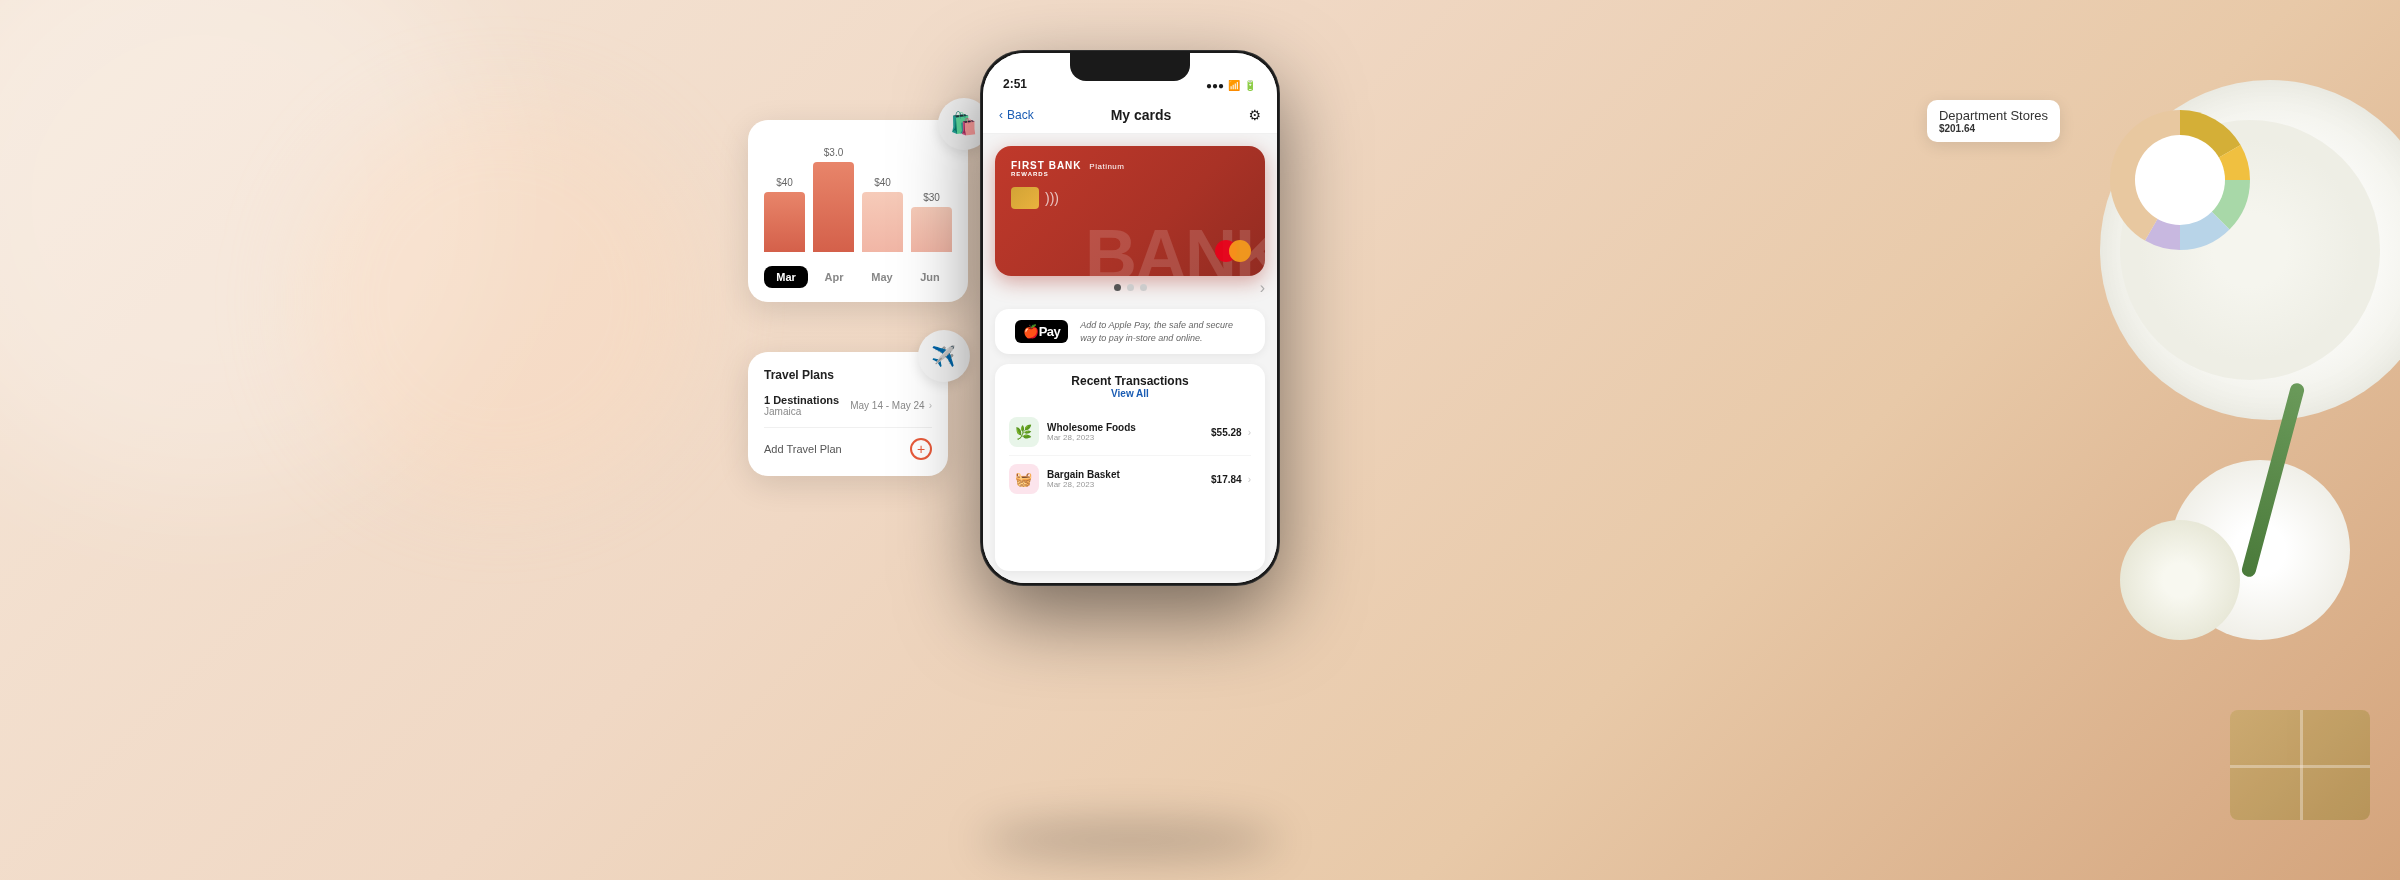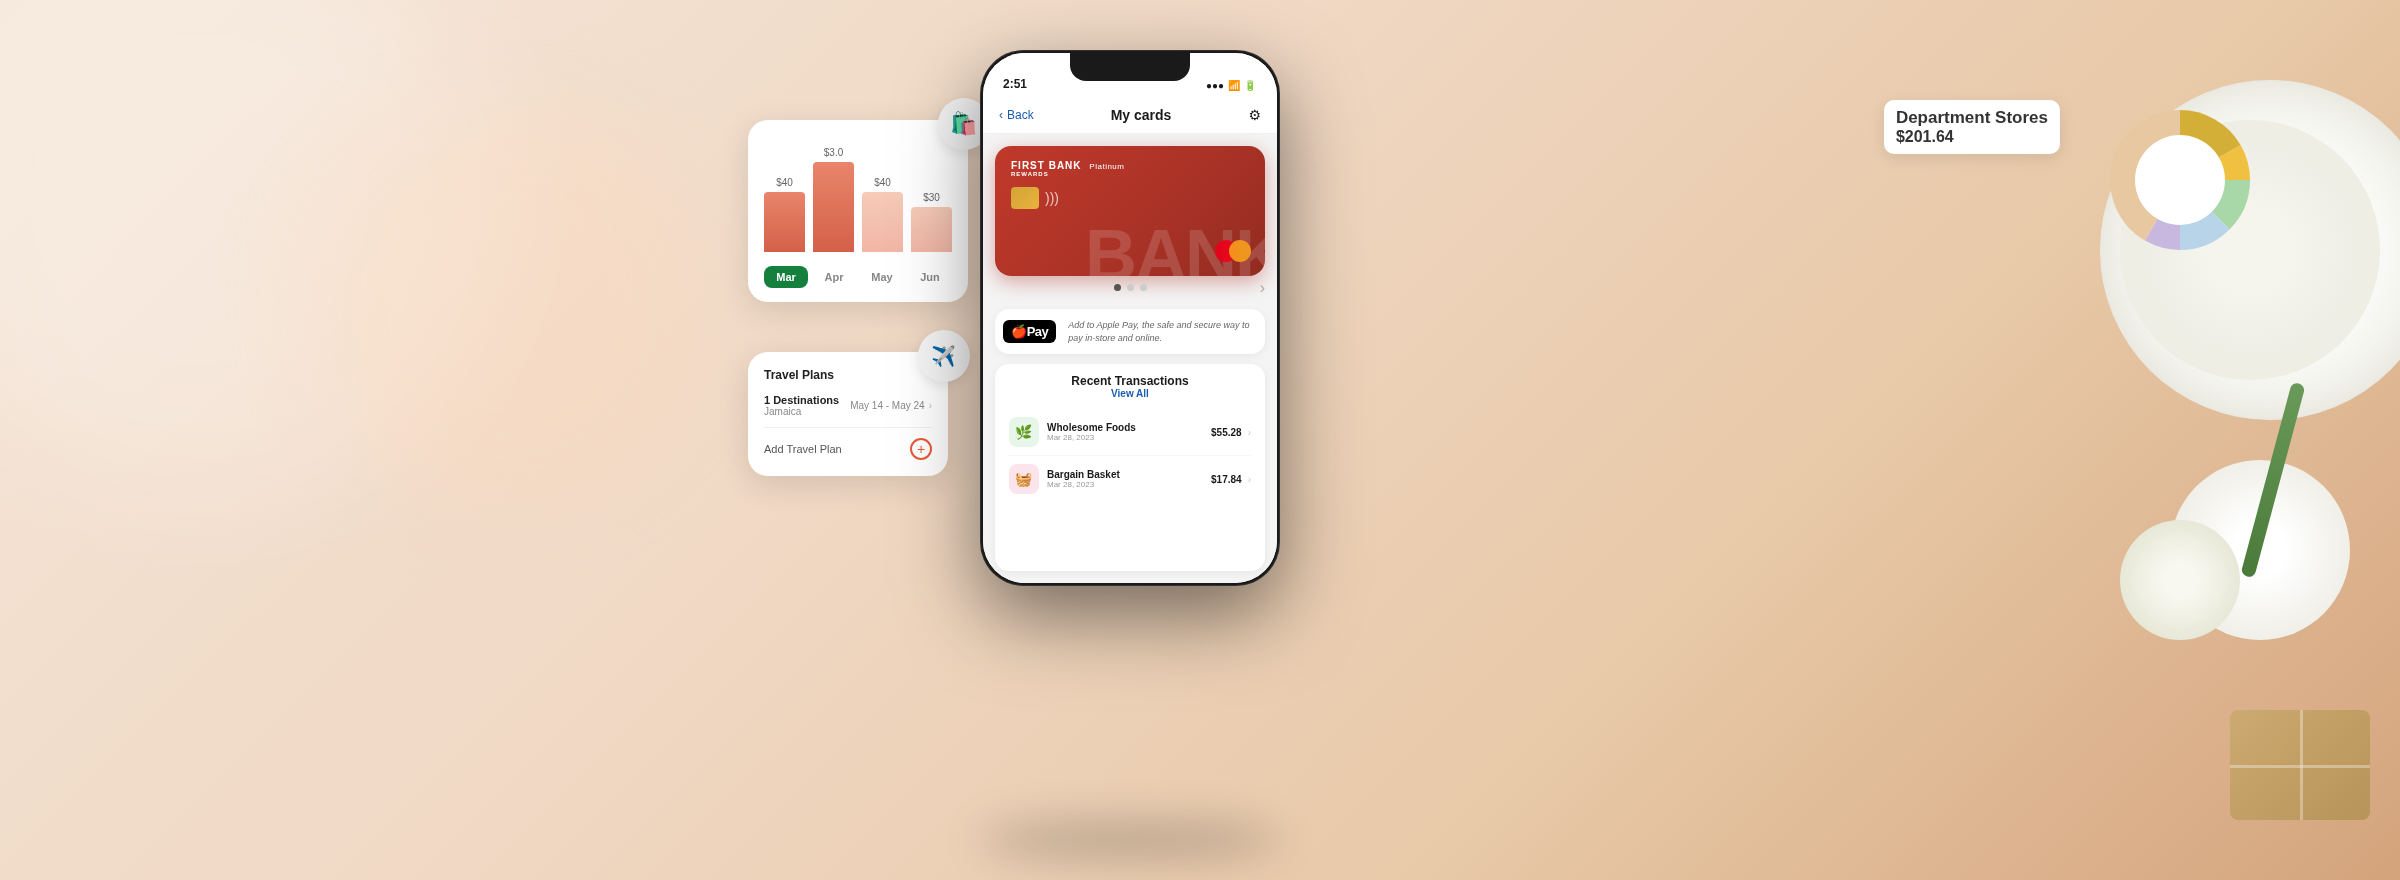--- a/index.html
+++ b/index.html
@@ -96,21 +96,21 @@
     .month-tab {
       flex: 1;
       text-align: center;
       padding: 5px 0;
       border-radius: 8px;
       font-size: 11px;
       font-weight: 600;
       cursor: pointer;
     }
     .month-tab.active {
-      background: #15803d;
+      background: #000000;
       color: white;
     }
     .month-tab.inactive {
       background: transparent;
       color: #888;
     }
 
     
     .travel-widget {
       position: absolute;
@@ -350,21 +350,21 @@
       gap: 6px;
       padding: 4px 0;
     }
     .dot { width: 7px; height: 7px; border-radius: 50%; background: #ccc; }
     .dot.active { background: #555; }
 
     
     .apple-pay-section {
       background: white;
       border-radius: 14px;
-      padding: 10px 8px;
+      padding: 10px 20px;
       display: flex;
       align-items: center;
       gap: 12px;
       box-shadow: 0 2px 8px rgba(0,0,0,0.06);
     }
     .apple-pay-text {
       font-size: 9px;
       color: #666;
       line-height: 1.4;
       font-style: italic;
@@ -460,22 +460,22 @@
     .donut-label {
       position: absolute;
       top: 10px;
       right: 210px;
       background: white;
       border-radius: 10px;
       padding: 8px 12px;
       box-shadow: 0 4px 16px rgba(0,0,0,0.1);
       white-space: nowrap;
     }
-    .donut-label .store-name { font-size: 17px; font-weight: 700; color: #333; }
-    .donut-label .store-amount { font-size: 16px; font-weight: 700; color: #333; }
+    .donut-label .store-name { font-size: 13px; font-weight: 400; color: #333; }
+    .donut-label .store-amount { font-size: 10px; font-weight: 700; color: #333; }
 
     
     .phone-shadow {
       position: absolute;
       left: 980px;
       bottom: 20px;
       width: 300px;
       height: 40px;
       background: rgba(0,0,0,0.2);
       border-radius: 50%;

